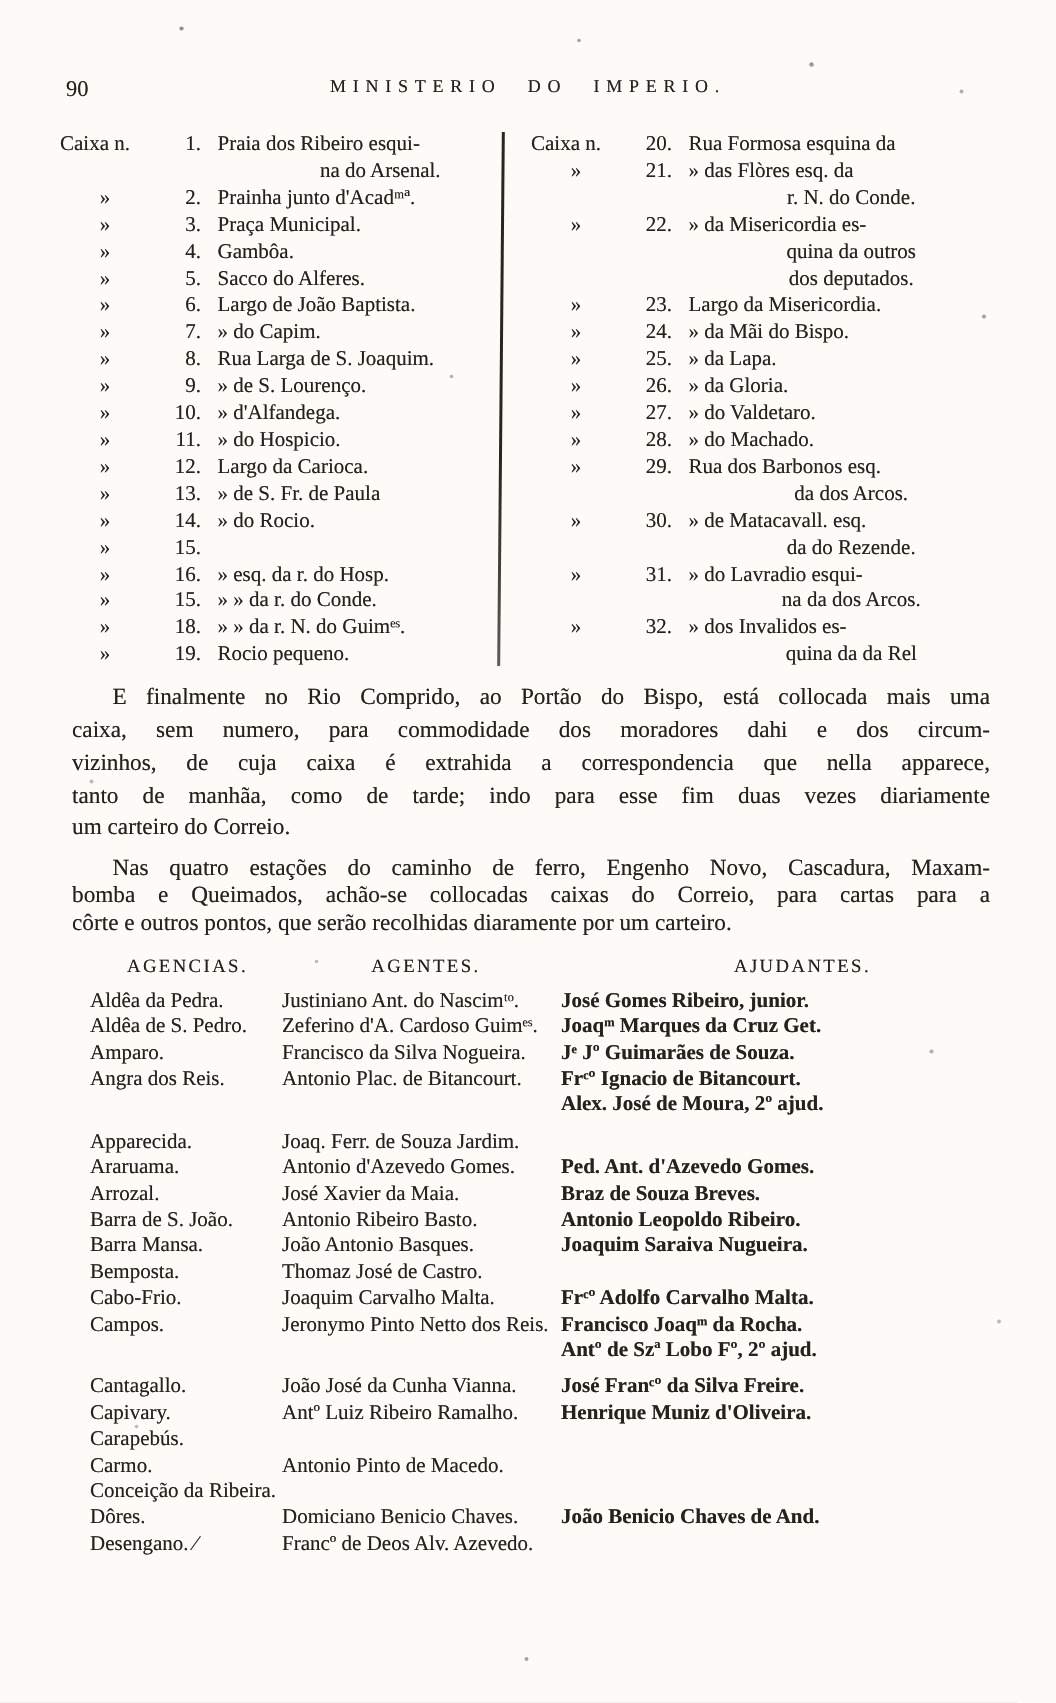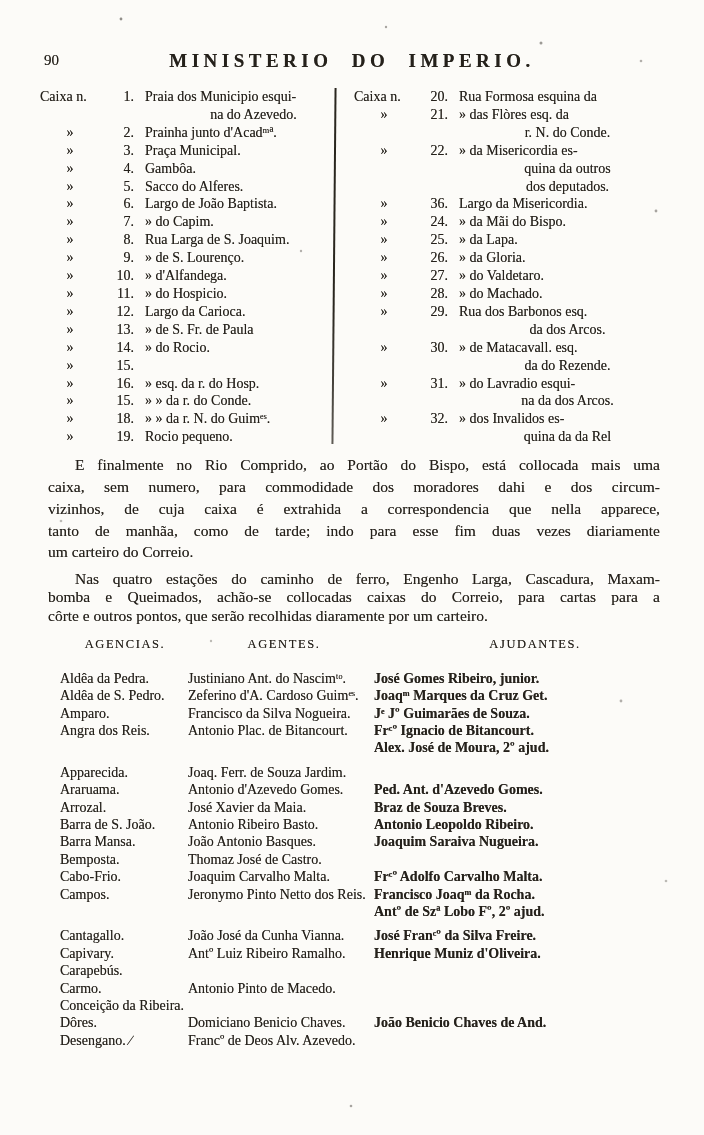--- a/index.html
+++ b/index.html
@@ -16,22 +16,22 @@
     text-shadow: 0 0 0.4px rgba(30,26,20,0.55);
   }
   
   .header-row { position: relative; padding-top: 50px; height: 78px; }
   .page-number {
     position: absolute; left: 44px; top: 52px;
     font-size: 15px;
   }
   .page-title {
     text-align: center;
-    font-size: 19px;
-    font-weight: bold;
+    font-size: 12px;
+    font-weight: normal;
     letter-spacing: 4.5px;
     word-spacing: 10px;
   }
   
   .caixa-section {
     position: relative;
     margin: 10px 8px 0 40px;
     display: flex;
   }
   .caixa-col { width: 296px; }
@@ -67,21 +67,21 @@
   .para.p3 .para-line { line-height: 19.2px; font-size: 16px; }
   .para-line.first { text-indent: 27px; }
   .para-line.last { text-align-last: left; }
   
   .agency-table { margin: 12px 8px 0 56px; }
   .agency-head {
     display: grid;
     grid-template-columns: 138px 180px 1fr;
     font-size: 12.5px;
     letter-spacing: 1.6px;
-    margin-bottom: 18px;
+    margin-bottom: 7px;
   }
   .agency-head span { text-align: center; }
   .agency-row {
     display: grid;
     grid-template-columns: 132px 180px 1fr;
     font-size: 14px;
     line-height: 17.4px;
   }
   .agency-row.gap { margin-top: 7px; }
   .agency-row span { white-space: nowrap; }
@@ -117,22 +117,22 @@
     <div class="page-title">MINISTERIO DO IMPERIO.</div>
   </div>
 
   <div class="caixa-section">
     <div class="caixa-divider"></div>
     <div class="caixa-col left" id="caixa-left">
         <div class="caixa-entry">
           <span class="caixa-marker">Caixa n.</span>
           <span class="caixa-num">1.</span>
           <div class="caixa-lines">
-            <div class="caixa-line">Praia dos Municipio esqui-</div>
-            <div class="caixa-line cont">na do Azevedo.</div>
+            <div class="caixa-line">Praia dos Ribeiro esqui-</div>
+            <div class="caixa-line cont">na do Arsenal.</div>
           </div>
         </div>
         <div class="caixa-entry">
           <span class="caixa-marker sub">»</span>
           <span class="caixa-num">2.</span>
           <div class="caixa-lines">
             <div class="caixa-line">Prainha junto d'Acadᵐª.</div>
           </div>
         </div>
         <div class="caixa-entry">
@@ -272,21 +272,21 @@
           <span class="caixa-marker sub">»</span>
           <span class="caixa-num">22.</span>
           <div class="caixa-lines">
             <div class="caixa-line">»  da Misericordia es-</div>
             <div class="caixa-line cont">quina da outros</div>
             <div class="caixa-line cont">dos deputados.</div>
           </div>
         </div>
         <div class="caixa-entry">
           <span class="caixa-marker sub">»</span>
-          <span class="caixa-num">36.</span>
+          <span class="caixa-num">23.</span>
           <div class="caixa-lines">
             <div class="caixa-line">Largo da Misericordia.</div>
           </div>
         </div>
         <div class="caixa-entry">
           <span class="caixa-marker sub">»</span>
           <span class="caixa-num">24.</span>
           <div class="caixa-lines">
             <div class="caixa-line">»  da Mãi do Bispo.</div>
           </div>
@@ -356,21 +356,21 @@
 
   <div class="paragraphs" id="paragraphs">
       <div class="para p1">
         <div class="para-line first">E finalmente no Rio Comprido, ao Portão do Bispo, está collocada mais uma</div>
         <div class="para-line">caixa, sem numero, para commodidade dos moradores dahi e dos circum-</div>
         <div class="para-line">vizinhos, de cuja caixa é extrahida a correspondencia que nella apparece,</div>
         <div class="para-line">tanto de manhãa, como de tarde; indo para esse fim duas vezes diariamente</div>
         <div class="para-line last">um carteiro do Correio.</div>
       </div>
       <div class="para p2">
-        <div class="para-line first">Nas quatro estações do caminho de ferro, Engenho Larga, Cascadura, Maxam-</div>
+        <div class="para-line first">Nas quatro estações do caminho de ferro, Engenho Novo, Cascadura, Maxam-</div>
         <div class="para-line">bomba e Queimados, achão-se collocadas caixas do Correio, para cartas para a</div>
         <div class="para-line last">côrte e outros pontos, que serão recolhidas diaramente por um carteiro.</div>
       </div>
     </div>
 
   <div class="agency-table">
     <div class="agency-head">
       <span>AGENCIAS.</span>
       <span>AGENTES.</span>
       <span>AJUDANTES.</span>

